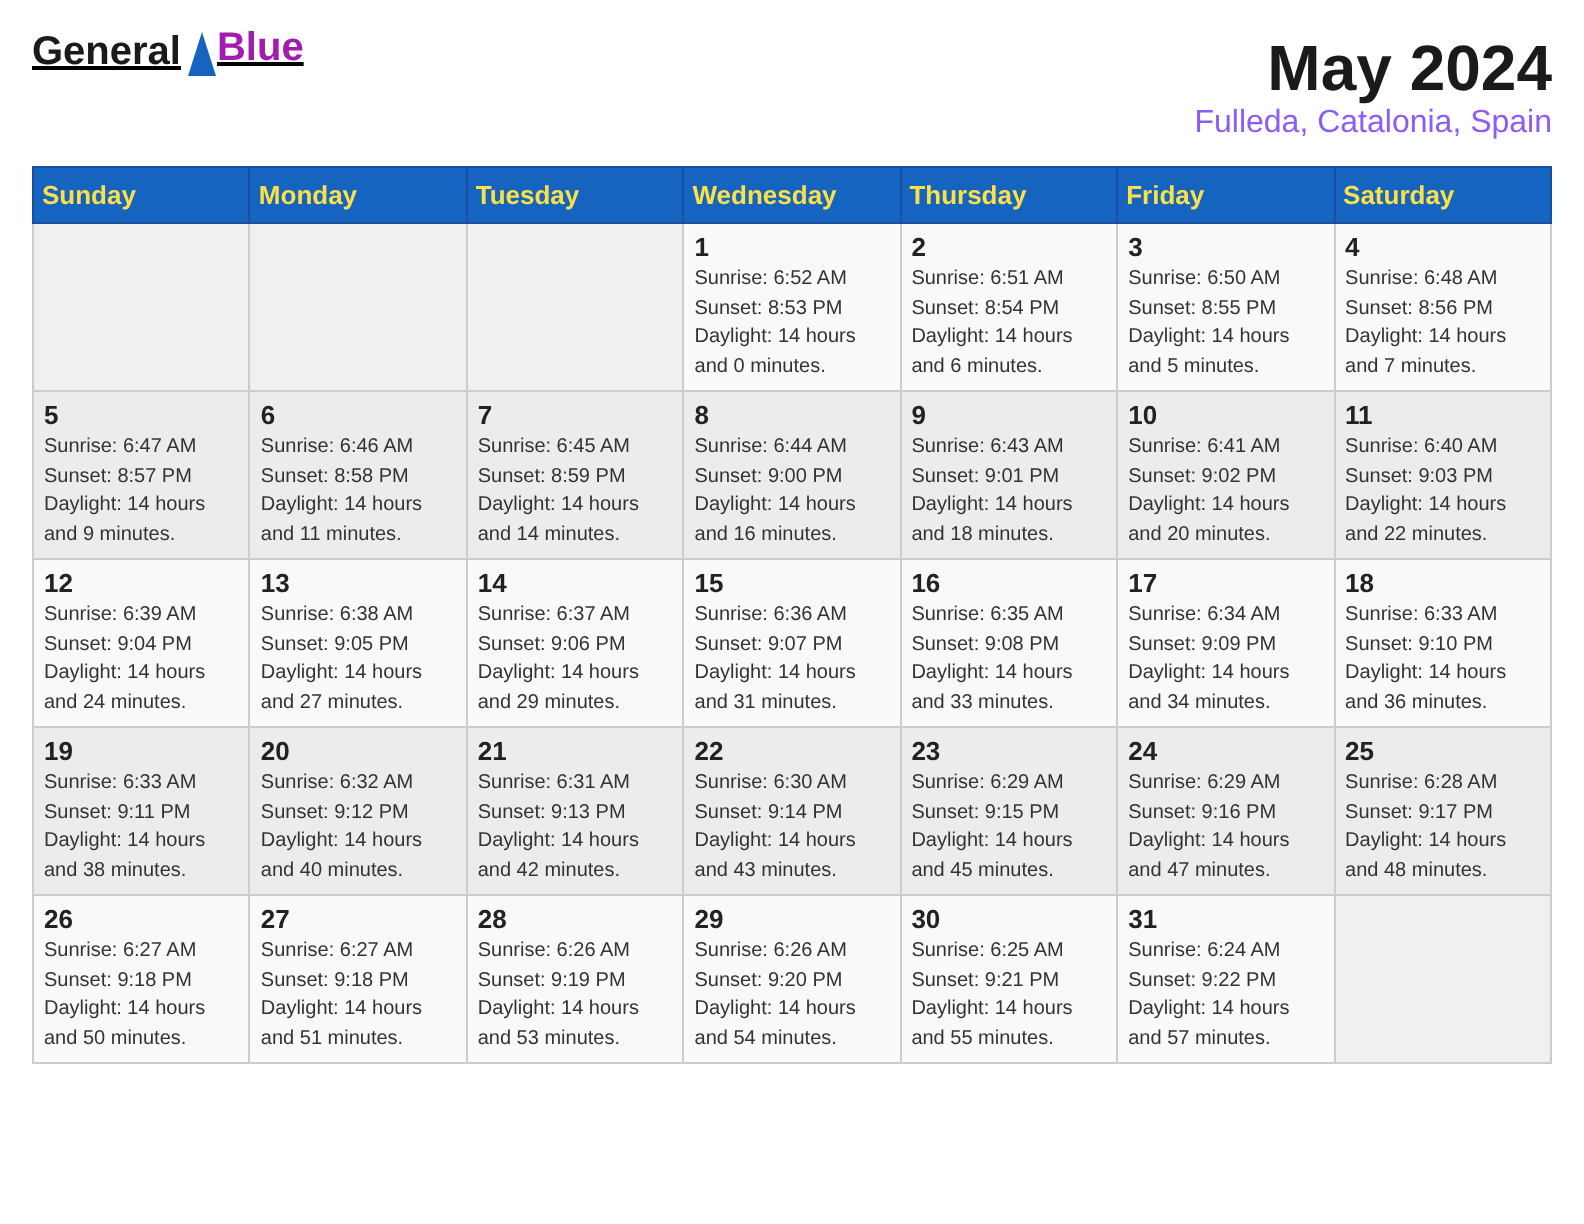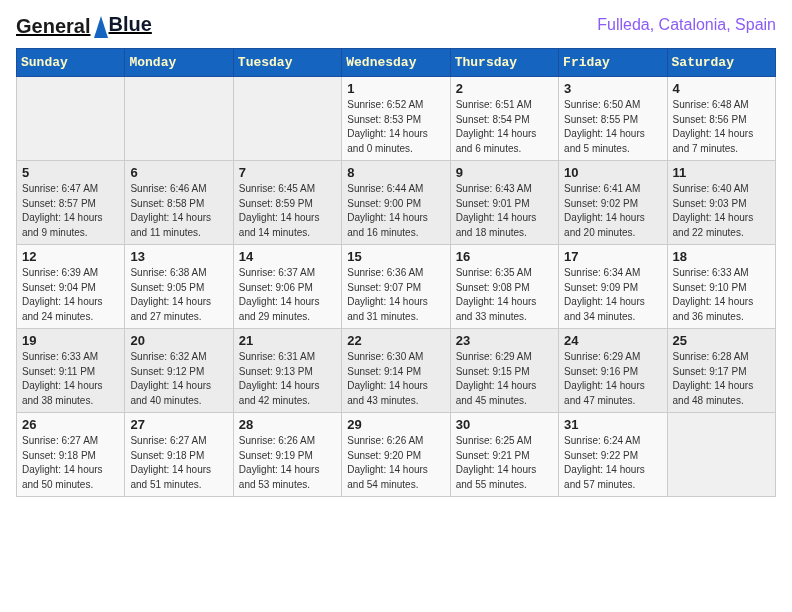--- a/index.html
+++ b/index.html
@@ -29,22 +29,21 @@
       font-weight: normal;
       color: #8b5cf6;
     }
     .calendar {
       width: 100%;
       border-collapse: collapse;
       border: 1px solid #bbb;
     }
     .calendar thead tr {
       background-color: #1565c0;
-      color: #fef9c3;
-      font-family: Liberation Mono, monospace;
+      color: #fde047;
     }
     .calendar thead th {
       padding: 6px 4px;
       font-size: 13px;
       font-weight: bold;
       text-align: left;
       border: 1px solid #1a4fa0;
     }
     .calendar tbody tr {
       vertical-align: top;
@@ -102,24 +101,25 @@
 </head>
 <body>
 
 <div class="header">
   <div class="logo-wrapper">
     <div class="logo-text">
       <div style="display:flex;align-items:center;">
         <span style="font-size:20px;font-weight:bold;color:#1a1a1a;">General</span>
         <span class="triangle"></span>
       </div>
-      <span style="font-size:20px;font-weight:bold;color:#0f172a;margin-top:-2px;">Blue</span>
+      <span style="font-size:20px;font-weight:bold;color:#a21caf;margin-top:-2px;">Blue</span>
     </div>
   </div>
   <div class="title-block">
+    <h1>May 2024</h1>
     <h2>Fulleda, Catalonia, Spain</h2>
   </div>
 </div>
 
 <table class="calendar">
   <thead>
     <tr>
     <th>Sunday</th>
         <th>Monday</th>
         <th>Tuesday</th>

